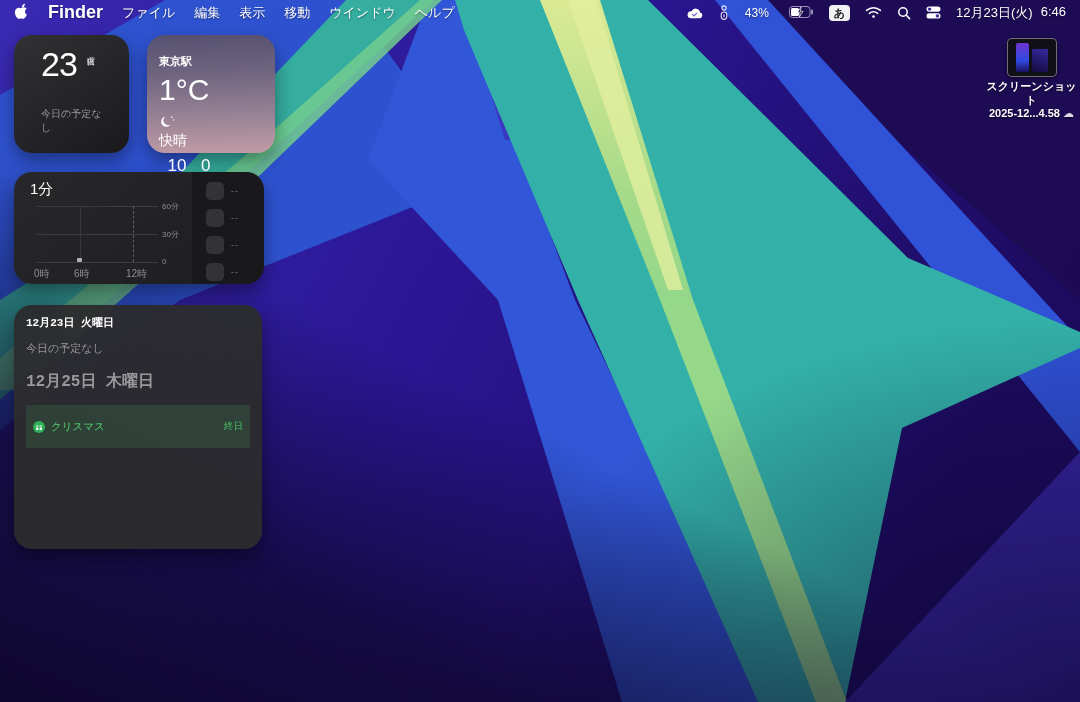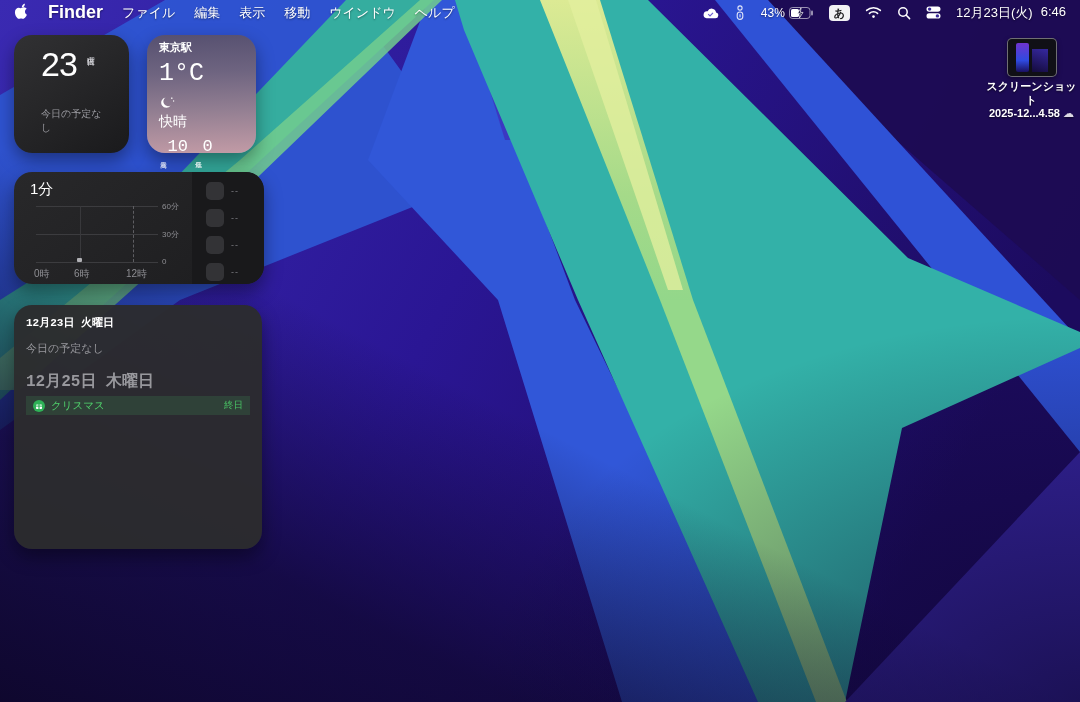--- a/index.html
+++ b/index.html
@@ -15,21 +15,21 @@
     position:absolute;top:0;left:0;right:0;height:25px;
     display:flex;align-items:center;justify-content:space-between;
     padding:0 14px;box-sizing:border-box;color:#fff;
     text-shadow:0 1px 2px rgba(0,0,0,.45);z-index:30;
   }
   .mb-left{display:flex;align-items:center;gap:19px;}
   .mb-left .app-name{font-weight:bold;font-size:18px;}
   .mb-item{font-size:13px;cursor:default;}
   .mb-right{display:flex;align-items:center;gap:15px;}
   .mb-right svg{display:block;}
-  .battery-wrap{display:flex;align-items:center;gap:4px;font-size:12px;}
+  .battery-wrap{display:flex;gap:20px;font-size:12px;}
   .ime-badge{
     background:#f2f2f4;color:#1c1c1e;font-size:11px;font-weight:bold;
     border-radius:4px;padding:1px 5px;line-height:14px;text-shadow:none;
   }
   .clock{display:flex;gap:8px;font-size:13px;}
 
   
   .widget{position:absolute;border-radius:18px;box-shadow:0 8px 18px rgba(0,0,0,.38);box-sizing:border-box;}
 
   .w-cal{
@@ -37,26 +37,26 @@
     background:linear-gradient(145deg,#313133,#1a1a1c);
     color:#fff;padding:12px 27px;
   }
   .w-cal .daynum{font-size:34px;font-weight:300;line-height:34px;letter-spacing:-1px;}
   .w-cal .dayrow{display:flex;gap:7px;align-items:flex-start;}
   .vtext{writing-mode:vertical-rl;text-orientation:upright;}
   .w-cal .weekday{font-size:8px;color:#d3d3d8;letter-spacing:1px;margin-top:3px;}
   .w-cal .noev{font-size:10px;color:#9a9aa0;margin-top:26px;}
 
   .w-weather{
-    left:147px;top:35px;width:109px;height:118px;
+    left:147px;top:35px;width:128px;height:118px;
     background:linear-gradient(178deg,#565070 0%,#6e6480 32%,#937f92 64%,#c29ba6 100%);
-    color:#fff;padding:5px 12px;font-family:Liberation Mono, monospace;
+    color:#fff;padding:19px 12px;
   }
   .w-weather .loc{font-size:11px;font-weight:bold;}
-  .w-weather .temp{font-size:25px;font-weight:300;margin-top:4px;}
+  .w-weather .temp{font-size:30px;font-weight:300;margin-top:4px;}
   .w-weather .cond{font-size:14px;margin-top:2px;}
   .w-weather .hilo{display:flex;align-items:flex-end;gap:2px;margin-top:6px;font-weight:300;}
   .w-weather .hilo .big{font-size:17px;}
   .w-weather .minilab{writing-mode:vertical-rl;text-orientation:upright;font-size:6.5px;line-height:1;opacity:.92;letter-spacing:0;}
   .w-weather .moon{margin-top:8px;height:15px;}
 
   .w-st{
     left:14px;top:172px;width:250px;height:112px;
     background:linear-gradient(140deg,#28282a,#1d1d1f);
     color:#fff;overflow:hidden;
@@ -77,23 +77,23 @@
   .w-st .appdash{font-size:9px;color:#7c7c80;letter-spacing:1px;}
 
   .w-list{
     left:14px;top:305px;width:248px;height:244px;
     background:rgba(44,44,46,.96);color:#fff;padding:10px 12px;font-family:Liberation Mono, monospace;
   }
   .w-list .hdr{font-size:11px;font-weight:bold;}
   .w-list .empty{font-size:11px;color:#98989d;margin-top:11px;}
   .w-list .hdr2{font-size:16px;color:#98989d;font-weight:bold;margin-top:15px;}
   .w-list .event{
-    margin-top:4px;height:19px;border-radius:0;
+    margin-top:13px;height:19px;border-radius:0;
     background:rgba(78,208,106,.14);
-    display:flex;align-items:center;gap:6px;padding:0 7px;
+    display:flex;align-items:center;gap:6px;padding:12px 7px;
   }
   .w-list .ev-title{font-size:10.5px;color:#50d36c;flex:1;}
   .w-list .ev-time{font-size:9.5px;color:#49c465;}
   .ev-dot{width:12px;height:12px;border-radius:50%;background:#2fb157;display:flex;align-items:center;justify-content:center;flex:0 0 12px;}
 
   
   .file-icon{position:absolute;left:984px;top:38px;width:95px;text-align:center;color:#fff;z-index:20;}
   .thumb{
     width:48px;height:37px;margin:0 auto;border-radius:5px;
     background:#101016;border:1px solid rgba(255,255,255,.4);

